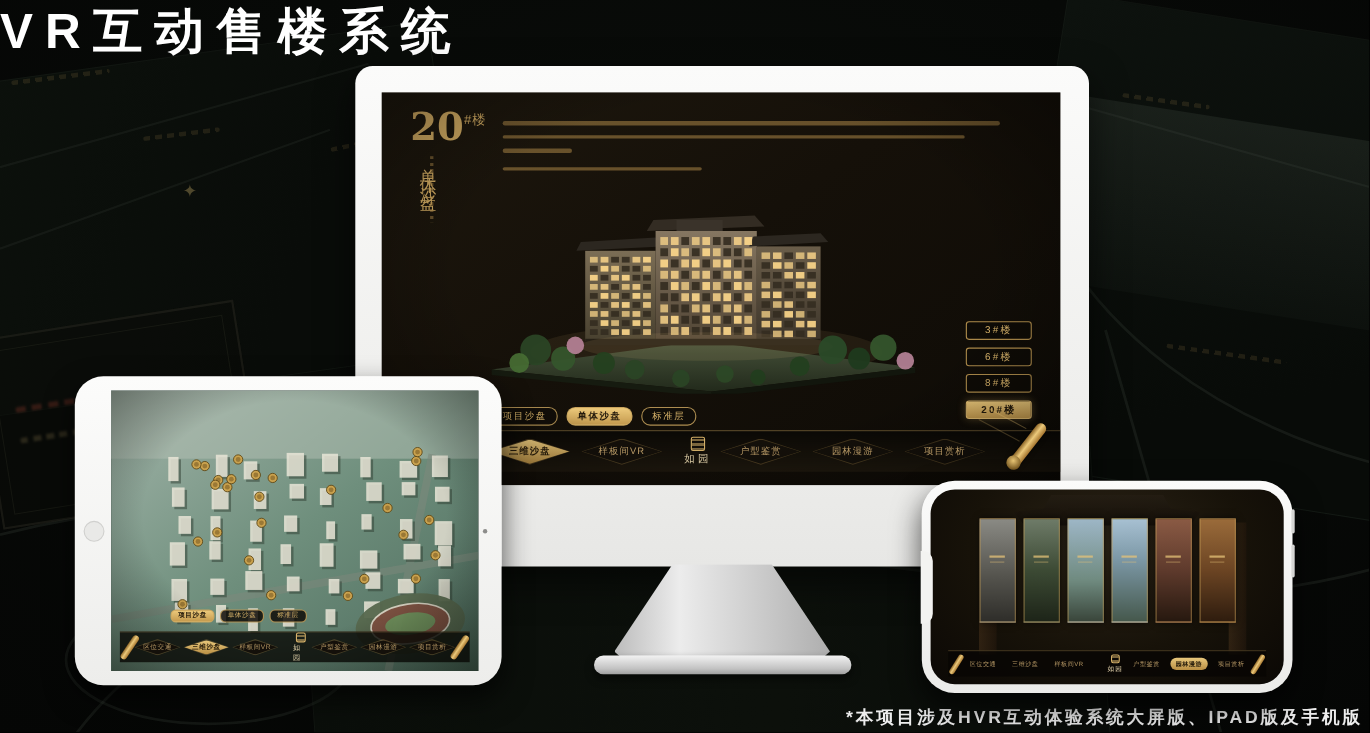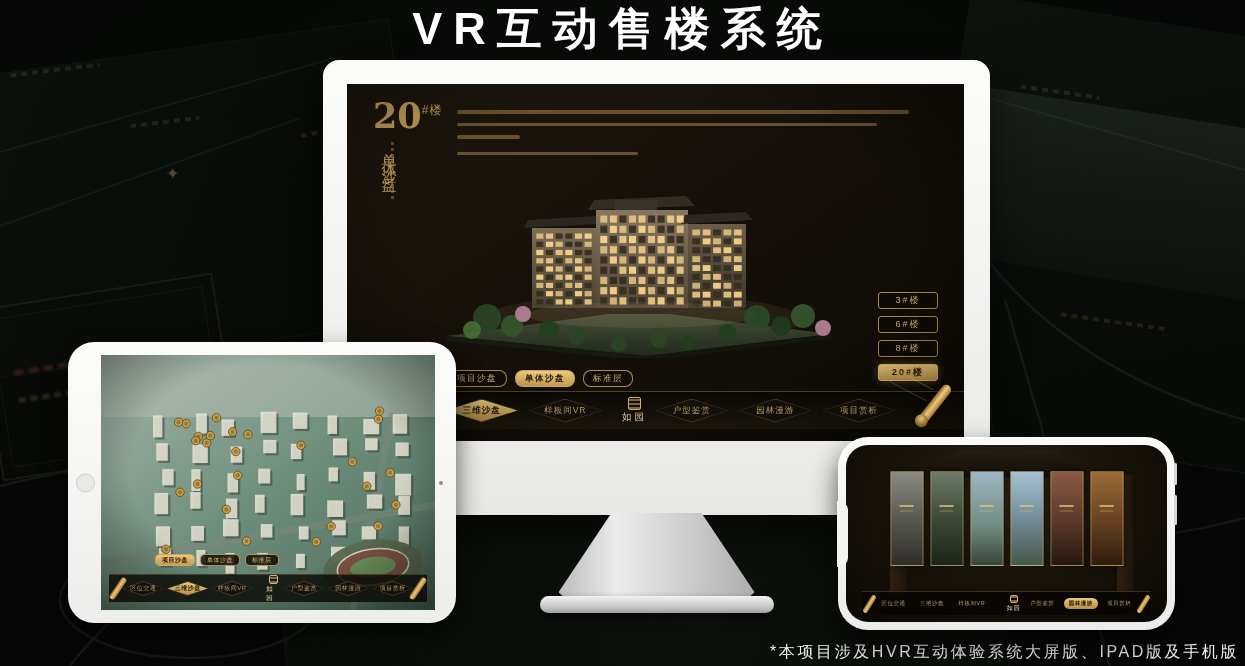--- a/index.html
+++ b/index.html
@@ -26,23 +26,23 @@
   .gold-strip{position:absolute;height:4px;opacity:.16;border-radius:2px;
     background:repeating-linear-gradient(90deg,rgba(200,160,90,.8) 0 6px,transparent 6px 11px);}
   .gs1{left:10px;top:68px;width:90px;transform:rotate(-7deg);}
   .gs2{left:130px;top:120px;width:70px;transform:rotate(-7deg);}
   .gs3{left:300px;top:128px;width:60px;transform:rotate(-12deg) ;}
   .gs4{left:1020px;top:90px;width:80px;transform:rotate(8deg);}
   .gs5{left:1060px;top:320px;width:110px;transform:rotate(8deg);}
   .sparkle{position:absolute;left:166px;top:164px;color:rgba(210,180,110,.35);font-size:16px;}
   .bg-roads{position:absolute;inset:0;}
   
-  .title{position:absolute;top:0;left:0;width:100%;text-align:center;color:#fff;
+  .title{position:absolute;top:0;left:0;width:100%;color:#fff;
     font-size:45px;font-weight:bold;letter-spacing:11px;line-height:58px;}
-  .footnote{position:absolute;right:6px;bottom:3px;color:#ededed;font-size:16px;letter-spacing:2.6px;}
+  .footnote{position:absolute;right:6px;bottom:3px;color:#ededed;font-size:16px;letter-spacing:2.6px;font-weight:bold;}
   
   .monitor{position:absolute;left:323px;top:60px;width:667px;height:455px;z-index:10;}
   .m-frame{position:absolute;inset:0;background:linear-gradient(180deg,#fbfbfa,#eeeeec 70%,#e7e7e5);
     border-radius:16px;box-shadow:0 14px 34px rgba(0,0,0,.6);}
   .m-screen{position:absolute;left:24px;top:24px;width:617px;height:357px;overflow:hidden;
     background:linear-gradient(145deg,#1d170d 0%,#151009 45%,#0e0b06 100%);}
   .m-screen::after{content:'';position:absolute;inset:0;pointer-events:none;
     background:radial-gradient(ellipse at 50% 45%,transparent 55%,rgba(0,0,0,.45) 100%);}
   .stand-neck{position:absolute;left:50%;top:453px;transform:translateX(-50%);width:196px;height:88px;
     background:linear-gradient(90deg,#bcbcbc,#ececec 30%,#d6d6d6 55%,#aeaeae);

